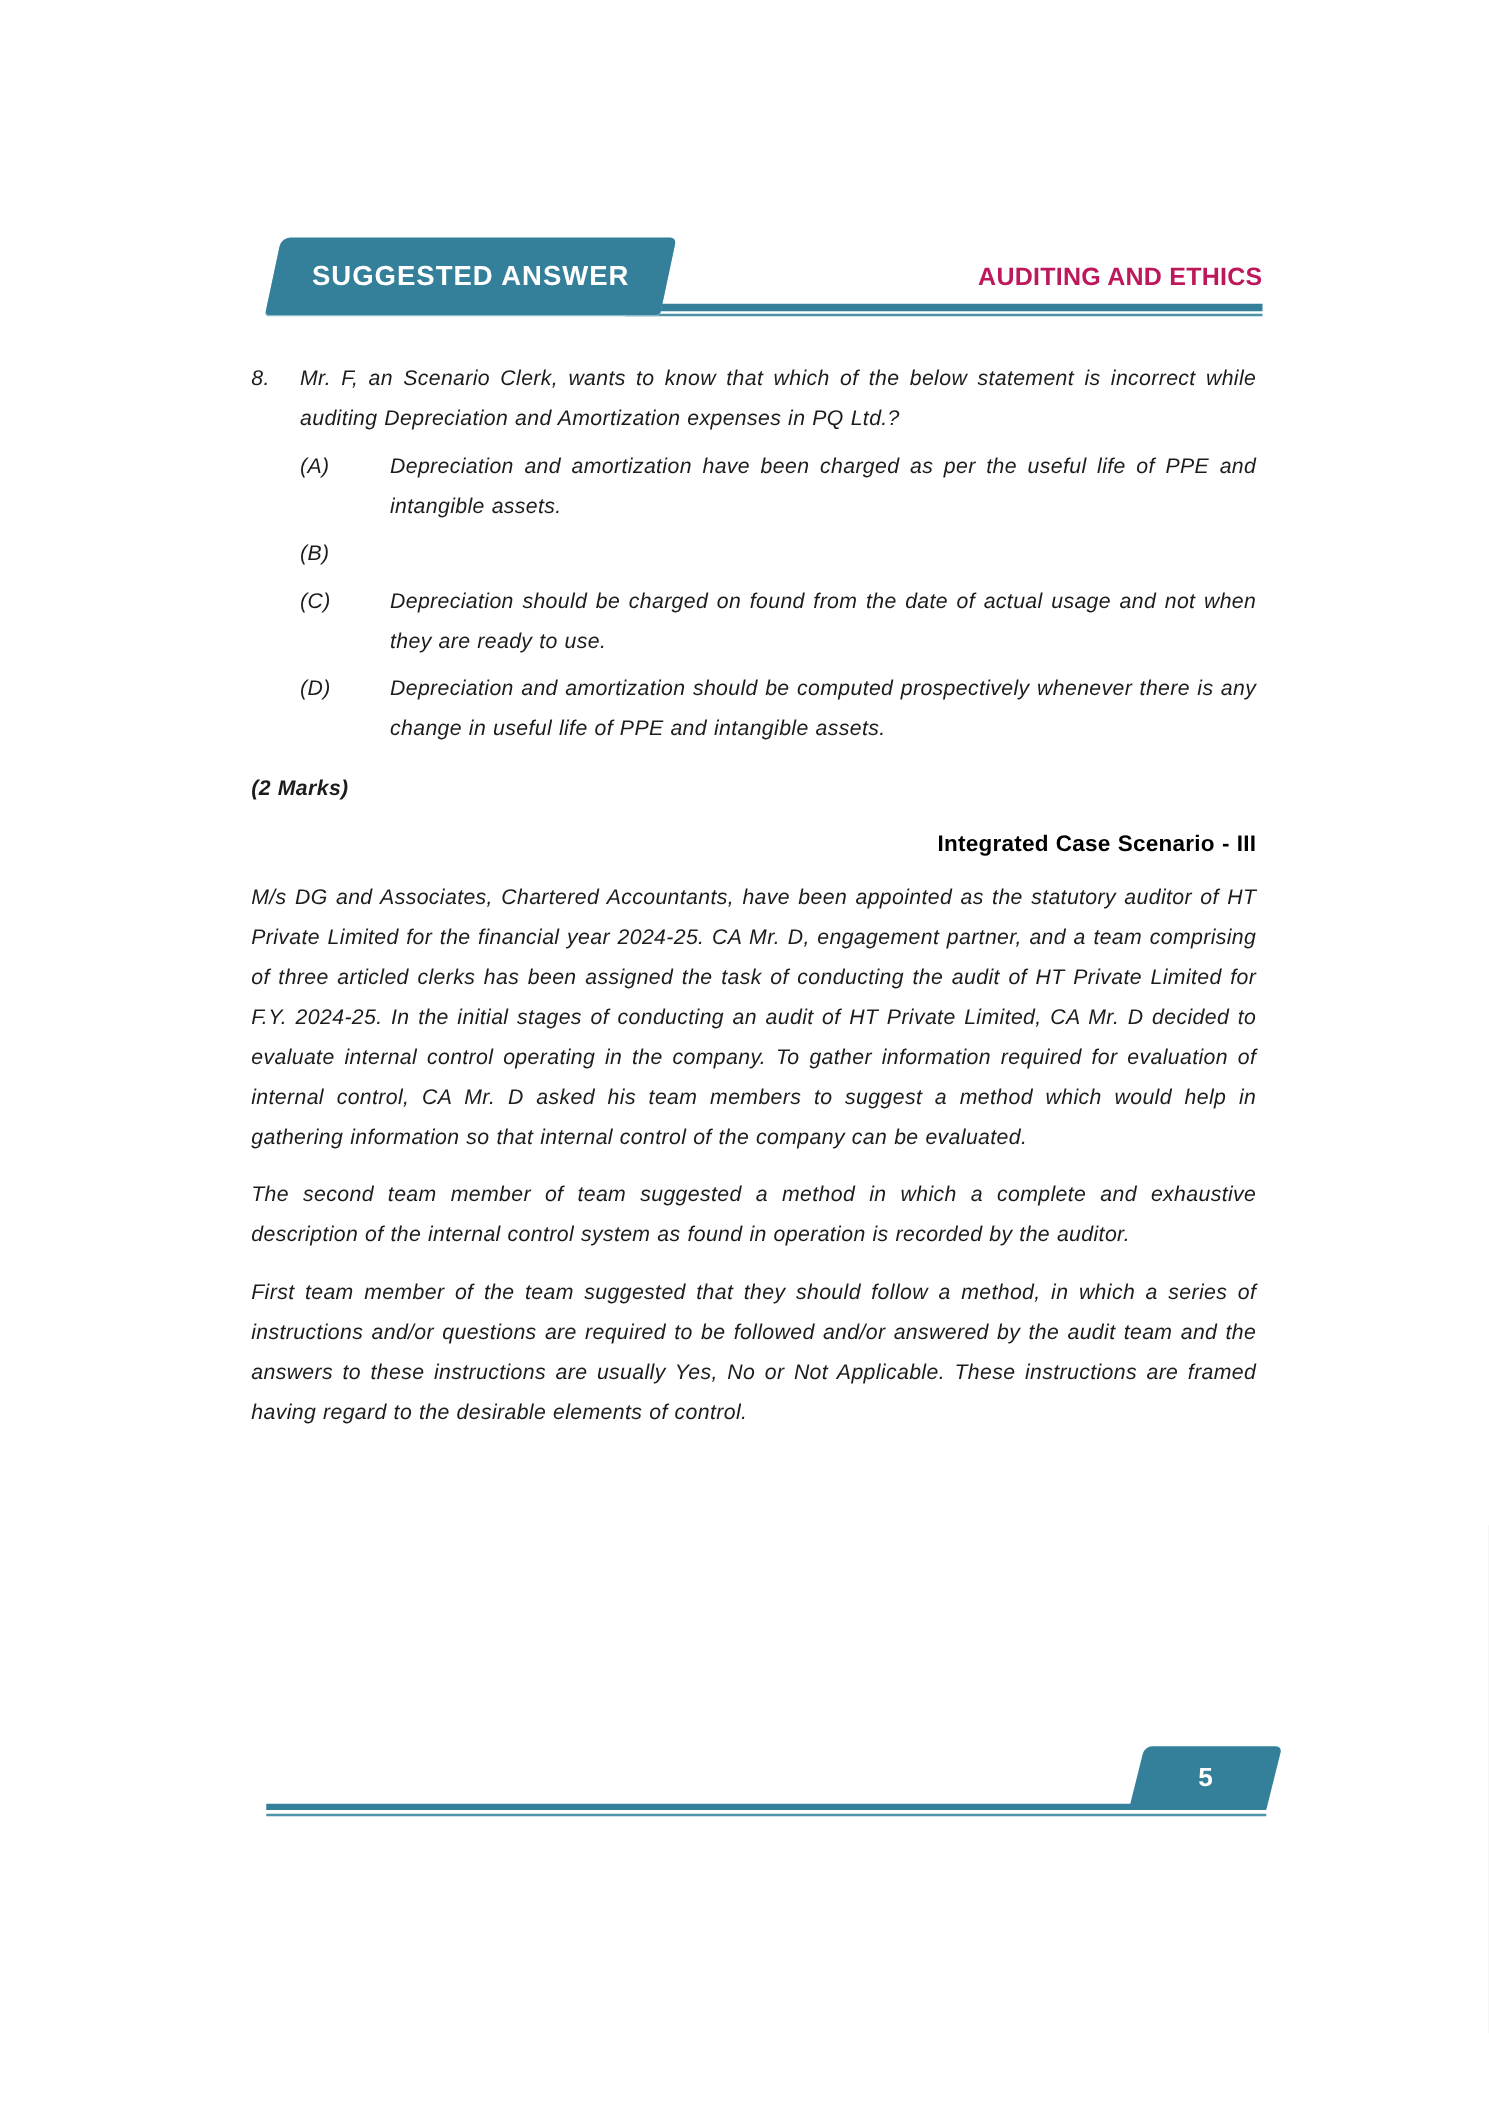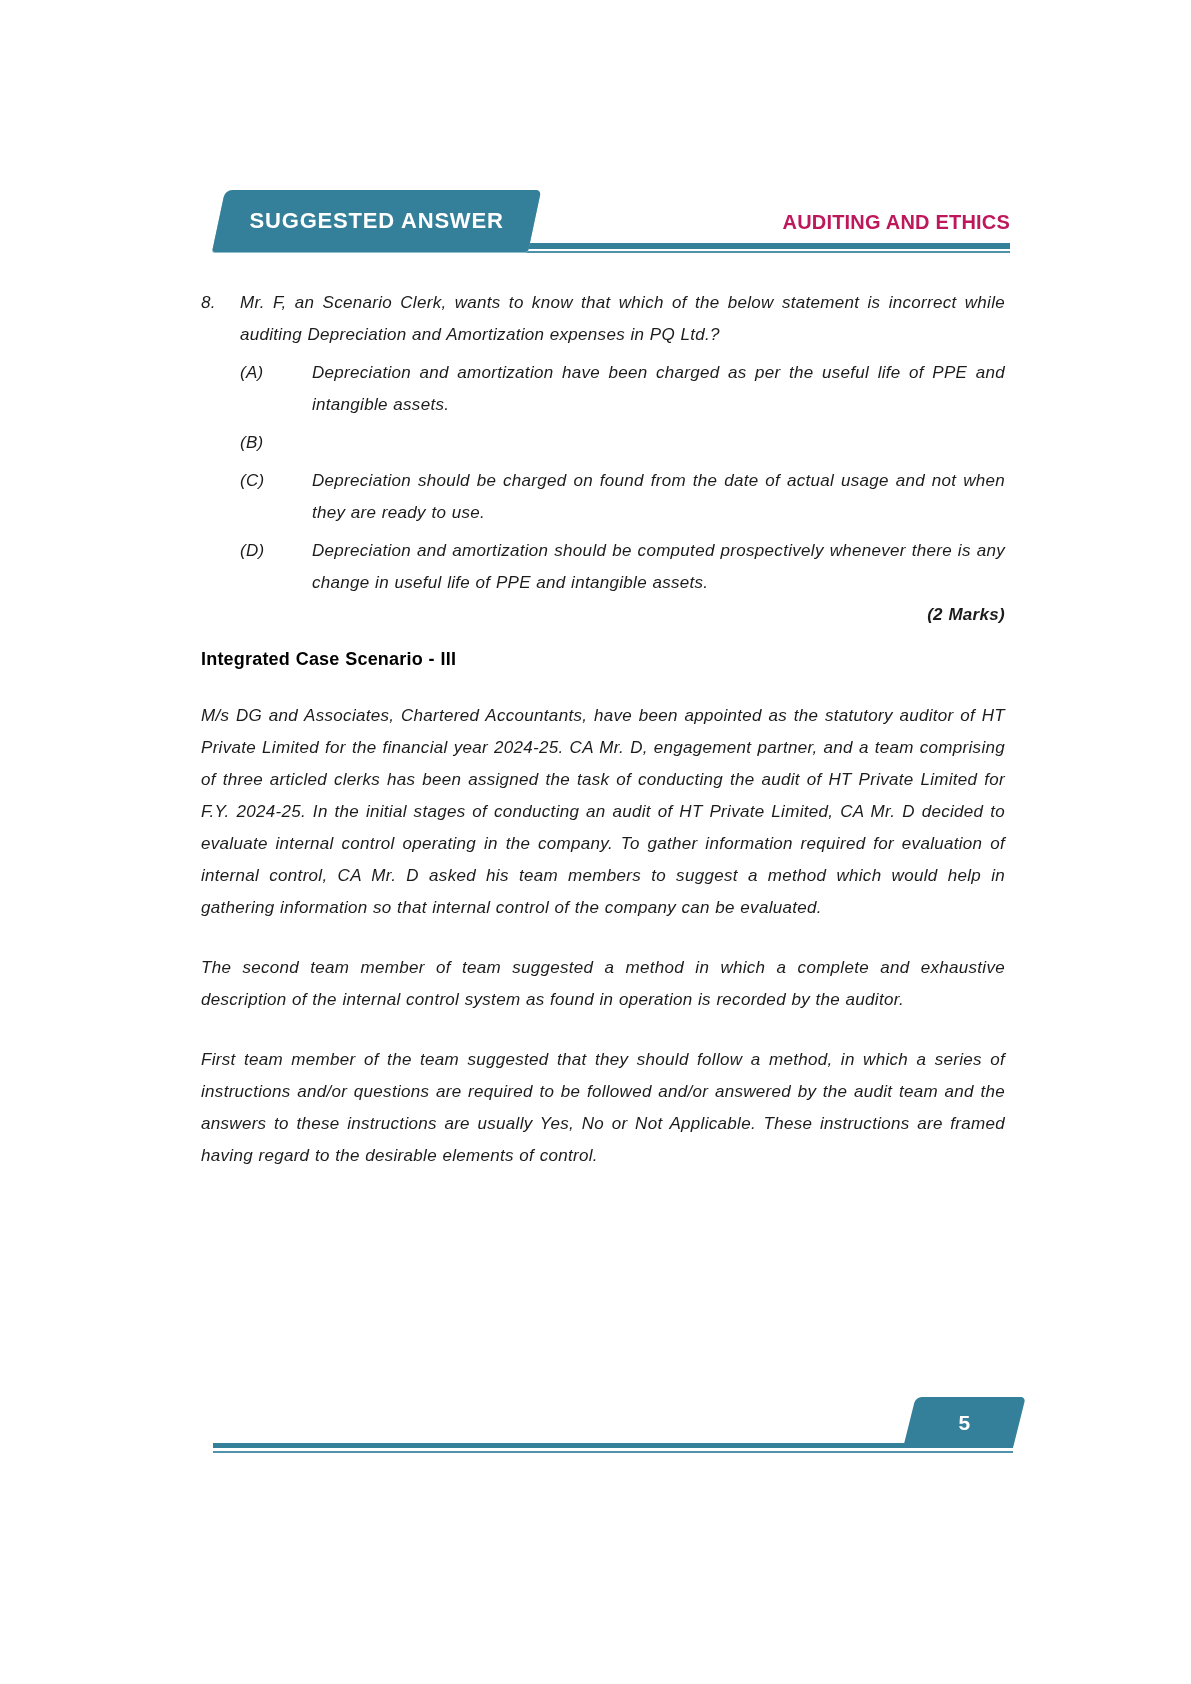--- a/index.html
+++ b/index.html
@@ -45,27 +45,28 @@
     position:absolute; left:201px; top:287px; width:804px;
     font-style:italic; font-size:17px; line-height:32px;
     letter-spacing:0.3px; word-spacing:0.5px;
   }
   .q-row { display:flex; }
   .q-num { flex:none; width:39px; }
   .q-text { flex:1; text-align:justify; }
   .opt-row { display:flex; padding-left:39px; margin-top:6px; }
   .opt-label { flex:none; width:44px; }
   .opt-text { flex:1; text-align:justify;margin-left:28px; }
-  .marks { margin-top:0; text-align:right; font-weight:bold; }
+  .marks { margin-top:16px; text-align:left; font-weight:bold; }
   .scenario-heading {
     margin-top:15px; font-style:normal; font-weight:bold;
     font-size:18px; line-height:26px; color:#000000;
     letter-spacing:0.2px;
+    text-align:right;
   }
-  .para { margin-top:28px; text-align:justify;font-style:italic; }
+  .para { margin-top:14px; text-align:justify;font-style:italic; }
 
   
   .footer-rule-thick {
     position:absolute; left:213px; top:1443px; width:800px; height:5px;
     background:#34809A; z-index:1;
   }
   .footer-rule-thin {
     position:absolute; left:213px; top:1451px; width:800px; height:2px;
     background:#4E93A9; z-index:1;
   }

